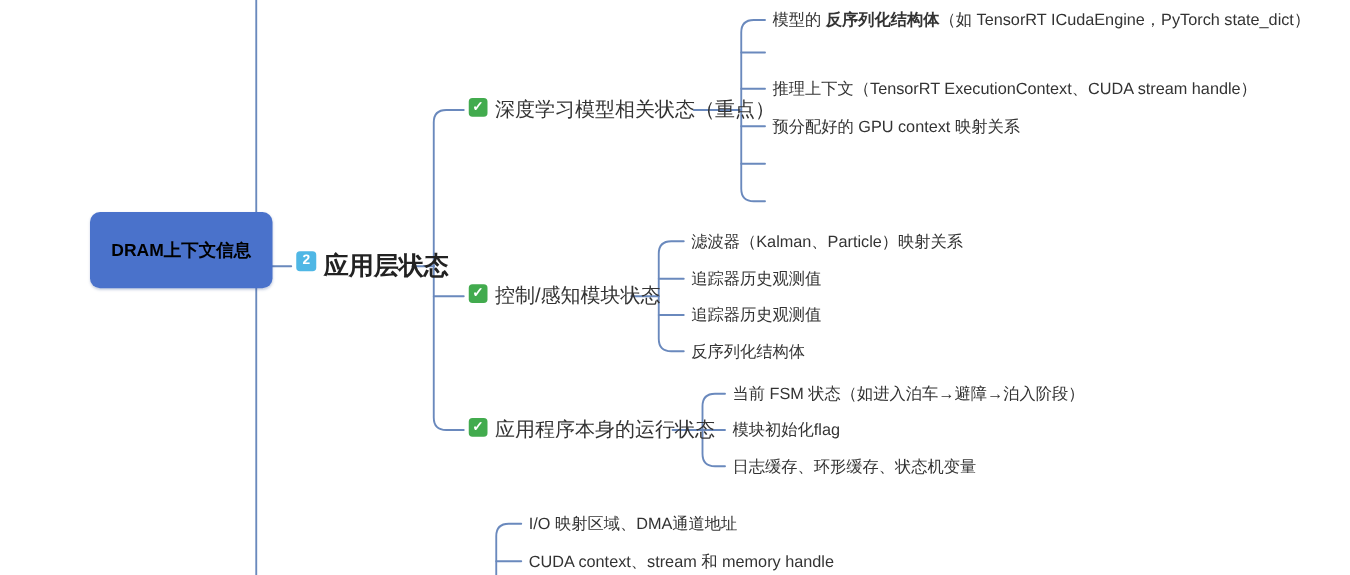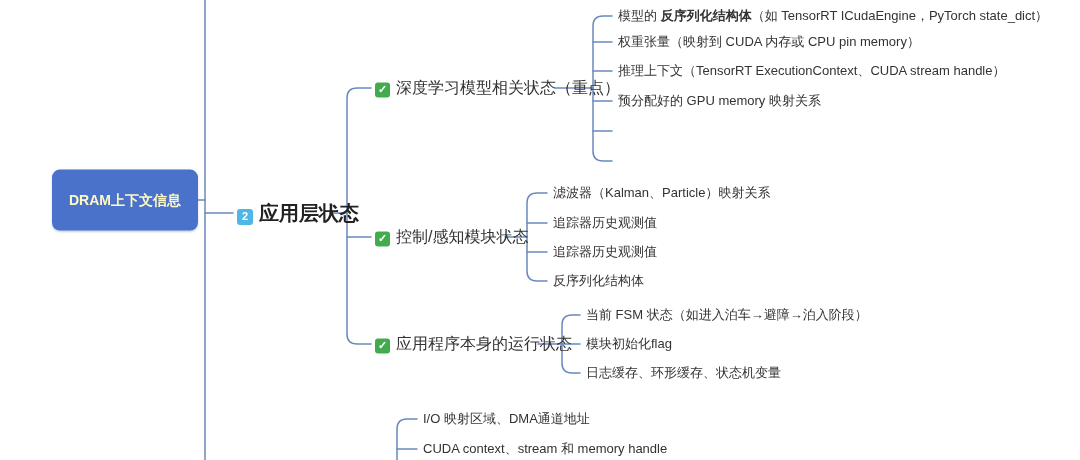--- a/index.html
+++ b/index.html
@@ -10,31 +10,32 @@
     background:#ffffff;
     font-family:"Liberation Sans",sans-serif;
     color:var(--text,#333);
   }
   #wires{position:absolute;left:0;top:0;}
   #wires path{fill:none;stroke:var(--line,#6a89bd);stroke-width:1.5;stroke-linecap:round;}
   .node{
     position:absolute;
     transform:translateY(-50%);
     white-space:nowrap;
-    display:flex;align-items:flex-end;gap:6px;
+    display:flex;align-items:flex-start;gap:6px;
     line-height:1.2;
   }
   .root-box{
     background:var(--root-fill,#4a72cb);
-    color:#fef9c3;
+    color:#000000;
     font-weight:bold;
     font-size:14px;
     padding:22px 17px;
     border-radius:8px;
     box-shadow:0 1px 2px rgba(40,70,140,.25);
+    margin-left:20px;
   }
   .lvl1-label{font-size:20px;font-weight:bold;color:#222;}
   .badge{
     width:16px;height:16px;border-radius:3px;
     background:var(--badge-blue,#4fb7e5);
     color:#fff;font-size:11px;font-weight:bold;
     display:flex;align-items:center;justify-content:center;
     flex:0 0 auto;
   }
   .check{
@@ -97,28 +98,25 @@
     <span class="lvl1-label">应用层状态</span>
   </div>
 
   <div class="node" style="left:375px;top:88px">
     <span class="check">✓</span>
     <span class="branch-label">深度学习模型相关状态（重点）</span>
   </div>
   <div class="node leaf" style="left:618px;top:16px">
     <span><span>模型的 </span><b>反序列化结构体</b><span>（如 TensorRT ICudaEngine，PyTorch state_dict）</span></span>
   </div>
-  <div class="node leaf" style="left:618px;top:42px">
-    <span>权重张量（映射到 CUDA 内存或 CPU pin memory）</span>
-  </div>
   <div class="node leaf" style="left:618px;top:71px">
     <span>推理上下文（TensorRT ExecutionContext、CUDA stream handle）</span>
   </div>
   <div class="node leaf" style="left:618px;top:101px">
-    <span>预分配好的 GPU memory 映射关系</span>
+    <span>预分配好的 GPU context 映射关系</span>
   </div>
 
   <div class="node" style="left:375px;top:237px">
     <span class="check">✓</span>
     <span class="branch-label">控制/感知模块状态</span>
   </div>
   <div class="node leaf" style="left:553px;top:193px">
     <span>滤波器（Kalman、Particle）映射关系</span>
   </div>
   <div class="node leaf" style="left:553px;top:223px">

